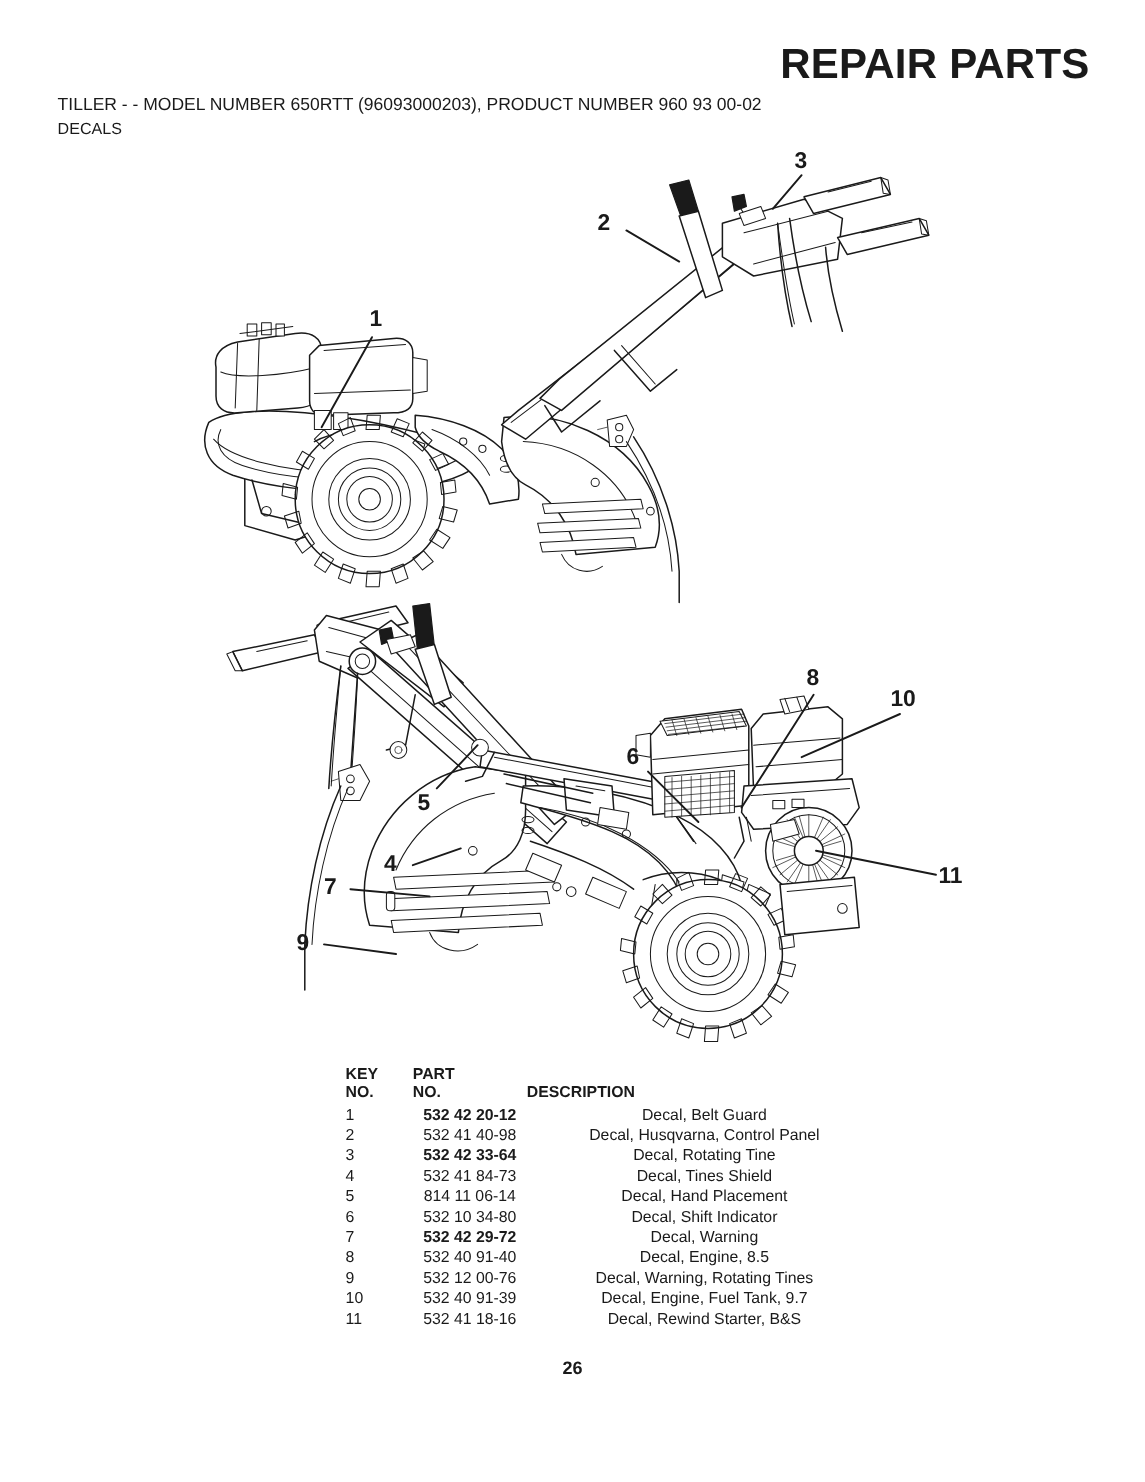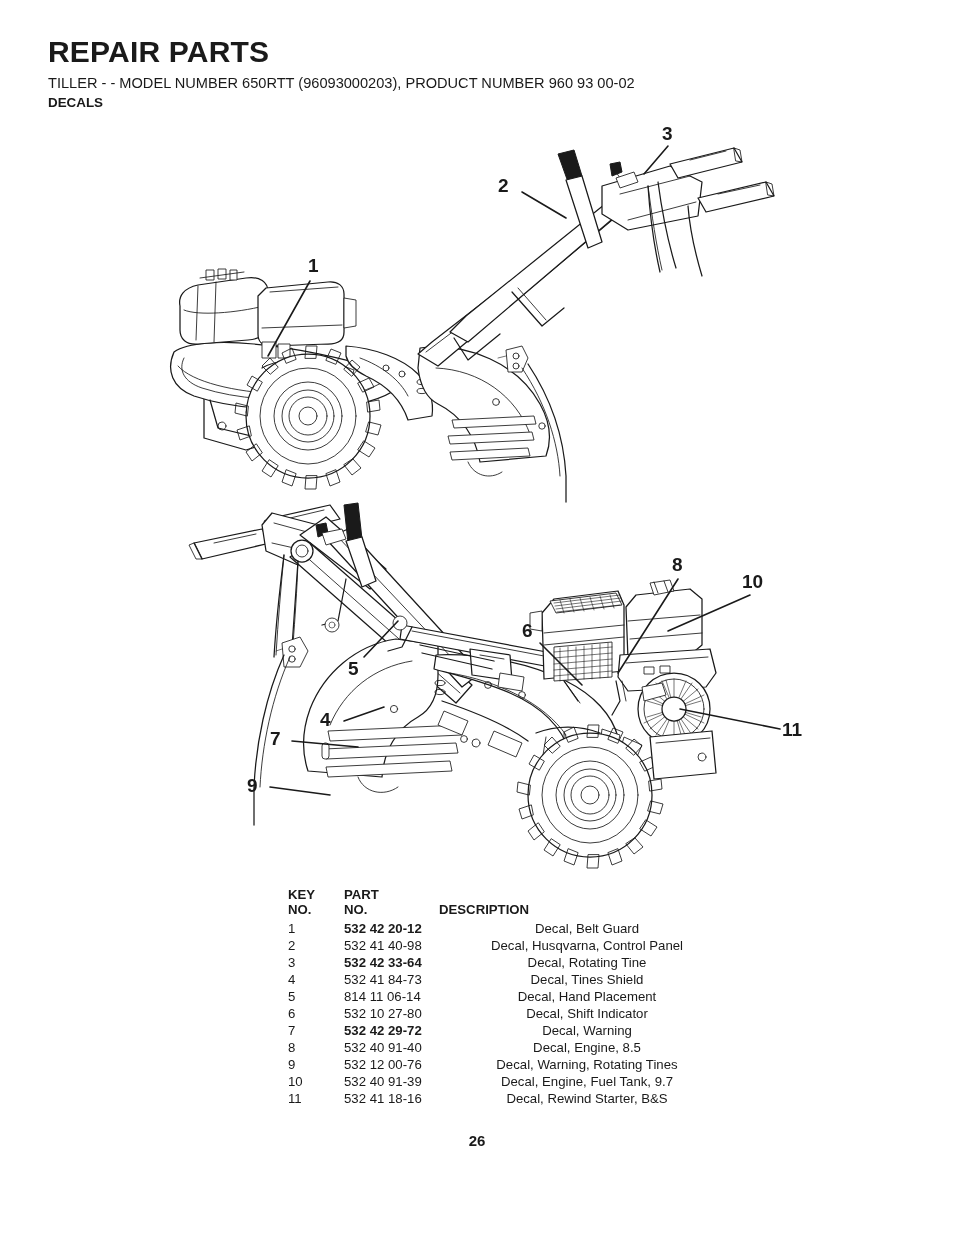--- a/index.html
+++ b/index.html
@@ -17,36 +17,37 @@
   }
 
   
   #header {
     position: absolute;
     left: 48px;
     top: 36px;
     width: 860px;
   }
   #title-main {
-    font-size: 30px;
+    font-size: 35px;
     font-weight: bold;
     letter-spacing: 0.2px;
     line-height: 1.05;
     margin: 0 0 6px 0;
+    text-align: right;
   }
   #title-model {
     font-size: 14.6px;
     font-weight: normal;
     line-height: 1.25;
     margin: 0;
     white-space: nowrap;
   }
   #title-section {
     font-size: 13.4px;
-    font-weight: bold;
+    font-weight: normal;
     line-height: 1.3;
     margin: 2px 0 0 0;
   }
 
   
   #figure-upper {
     position: absolute;
     left: 150px;
     top: 120px;
     width: 640px;
@@ -82,21 +83,21 @@
   .hdr-row { display: flex; line-height: 1.12; }
   .hdr-key   { width: 56px; }
   .hdr-part  { width: 95px; }
   .hdr-desc  { width: 260px; }
   .prow {
     display: flex;
     line-height: 1.29;
     white-space: nowrap;
   }
   .c-key  { width: 56px; text-align: left; }
-  .c-part { width: 95px; text-align: left; padding-right: 7px; }
+  .c-part { width: 95px; text-align: center; padding-right: 7px; }
   .c-part.bold { font-weight: bold; }
   .c-desc { flex: 1; text-align: center; }
   #parts-body { margin-top: 2px; }
 
   
   #page-number {
     position: absolute;
     left: 0;
     top: 1132px;
     width: 954px;
@@ -517,21 +518,21 @@
         <span class="c-part">532 41 84-73</span>
         <span class="c-desc">Decal, Tines Shield</span>
       </div>
       <div class="prow">
         <span class="c-key">5</span>
         <span class="c-part">814 11 06-14</span>
         <span class="c-desc">Decal, Hand Placement</span>
       </div>
       <div class="prow">
         <span class="c-key">6</span>
-        <span class="c-part">532 10 27-80</span>
+        <span class="c-part">532 10 34-80</span>
         <span class="c-desc">Decal, Shift Indicator</span>
       </div>
       <div class="prow">
         <span class="c-key">7</span>
         <span class="c-part bold">532 42 29-72</span>
         <span class="c-desc">Decal, Warning</span>
       </div>
       <div class="prow">
         <span class="c-key">8</span>
         <span class="c-part">532 40 91-40</span>

